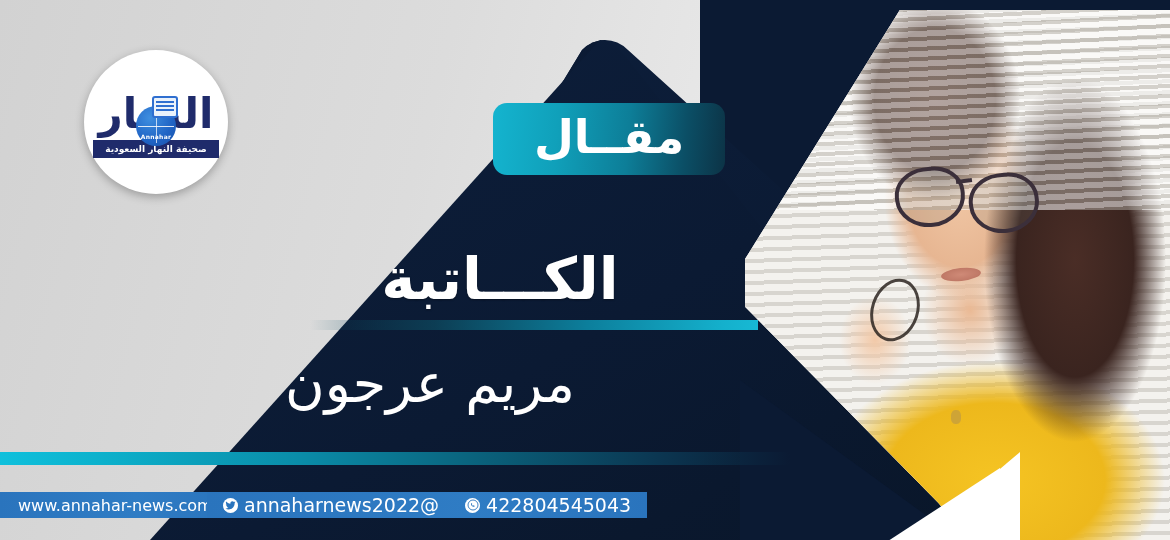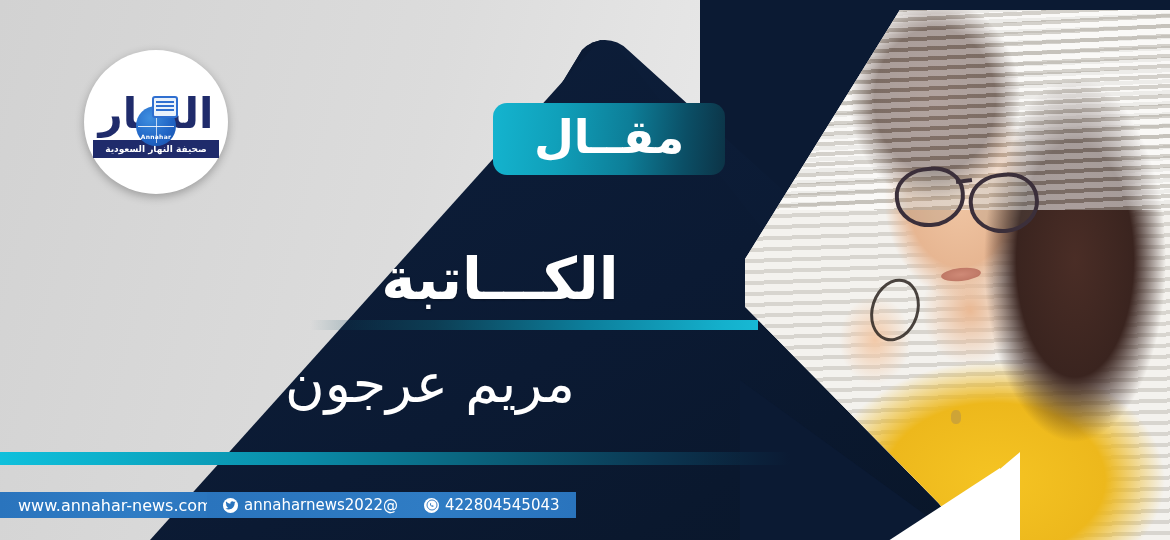--- a/index.html
+++ b/index.html
@@ -369,21 +369,21 @@
     position: absolute;
     left: 207px;
     top: 492px;
     height: 26px;
     display: flex;
     align-items: center;
     gap: 26px;
     padding: 0 16px;
     background: linear-gradient(90deg, #2a74bd 0%, #2f7cc4 60%, #2a74bd 100%);
     color: #ffffff;
-    font-size: 15px;
+    font-size: 19px;
     z-index: 8;
   }
   .social-item {
     display: flex;
     align-items: center;
     gap: 6px;
     white-space: nowrap;
   }
   .ico {
     width: 15px;

